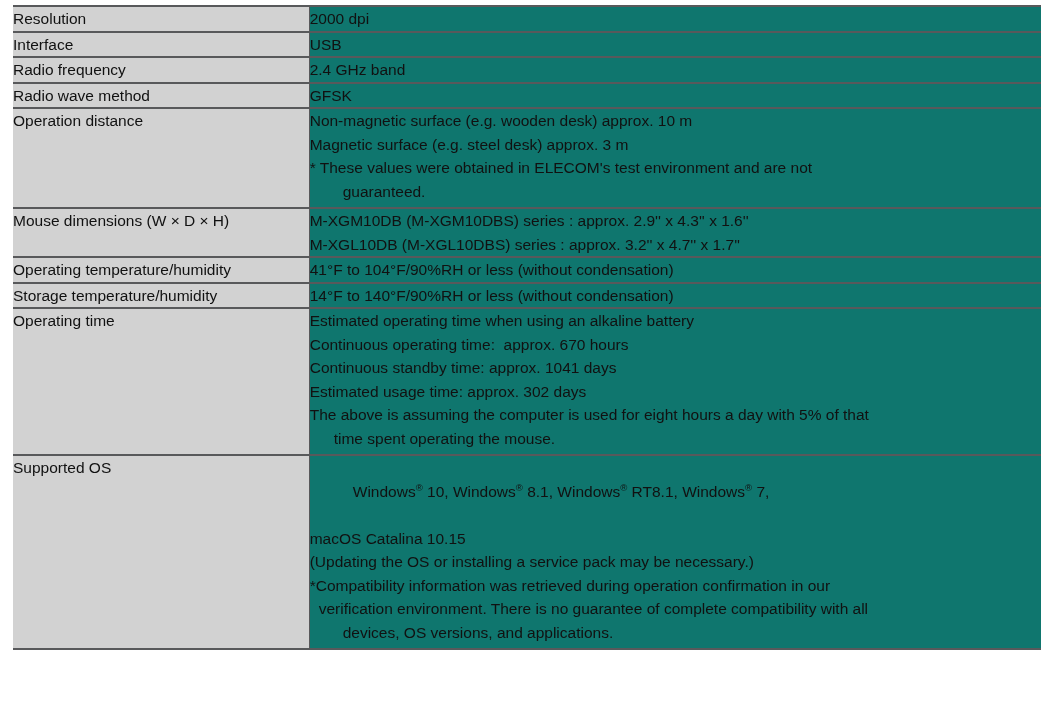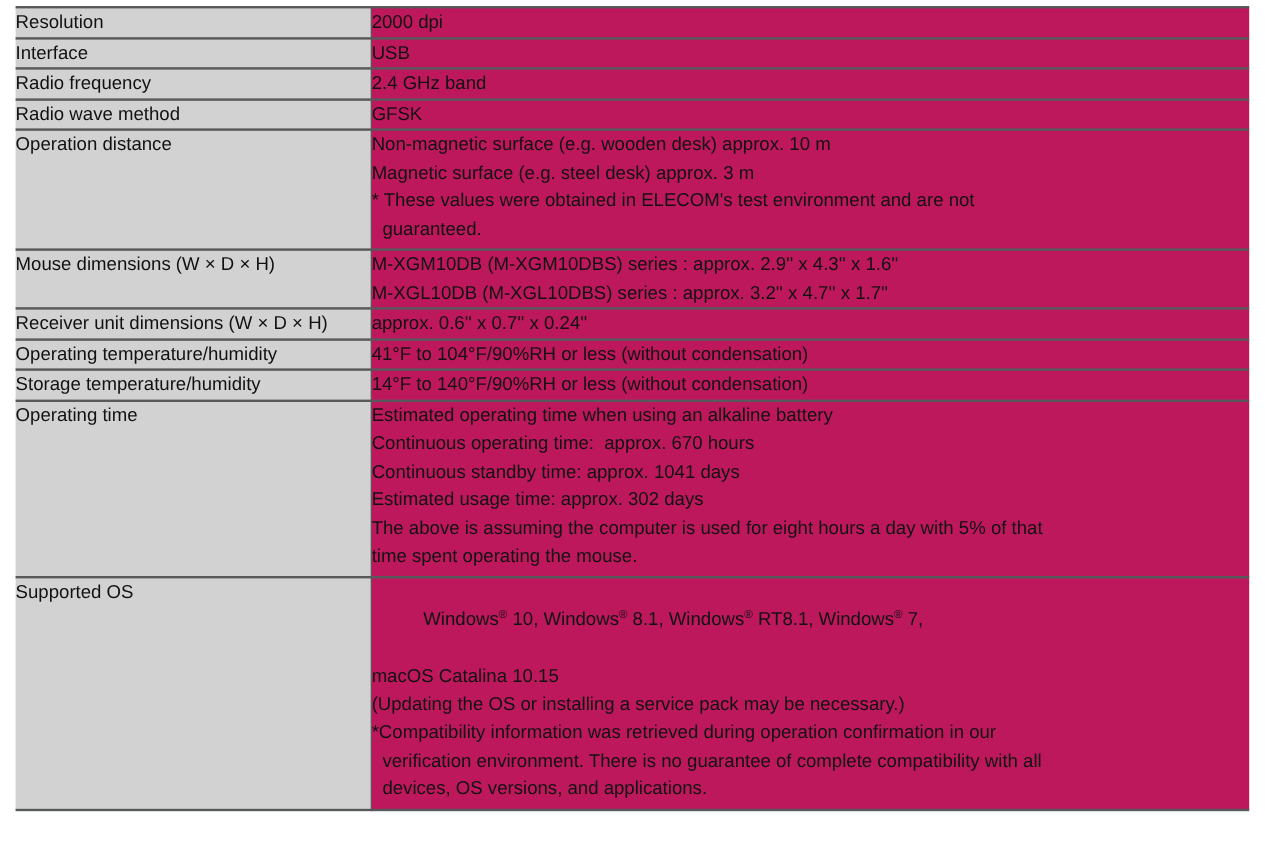--- a/index.html
+++ b/index.html
@@ -33,31 +33,32 @@
     line-height: 23.5px;
   }
   td.label-cell {
     width: 281px;
     background: #d2d2d2;
     border-right: 1.5px solid #58595b;
     padding: 5px 0 6px 11px;
   }
   td.value-cell {
     width: 695px;
-    background: #be185d;
+    background: #0f766e;
     padding: 5px 0 6px 8px;
   }
   .line {
     white-space: pre;
   }
   .line.indent {
     padding-left: 9px;
   }
   .pad-bottom-sm {
     padding-bottom: 4px;
+    margin-left: 24px;
   }
   sup {
     font-size: 0.62em;
     vertical-align: super;
     line-height: 0;
   }
 </style>
 </head>
 <body>
 
@@ -103,26 +104,20 @@
     </tr>
 
     <tr>
       <td class="label-cell">Mouse dimensions (W × D × H)</td>
       <td class="value-cell">
         <div class="line">M-XGM10DB (M-XGM10DBS) series : approx. 2.9'' x 4.3'' x 1.6''</div>
         <div class="line">M-XGL10DB (M-XGL10DBS) series : approx. 3.2'' x 4.7'' x 1.7''</div>
       </td>
     </tr>
 
-    <tr>
-      <td class="label-cell">Receiver unit dimensions (W × D × H)</td>
-      <td class="value-cell">
-        <div class="line">approx. 0.6'' x 0.7'' x 0.24''</div>
-      </td>
-    </tr>
 
     <tr>
       <td class="label-cell">Operating temperature/humidity</td>
       <td class="value-cell">
         <div class="line">41°F to 104°F/90%RH or less (without condensation)</div>
       </td>
     </tr>
 
     <tr>
       <td class="label-cell">Storage temperature/humidity</td>

